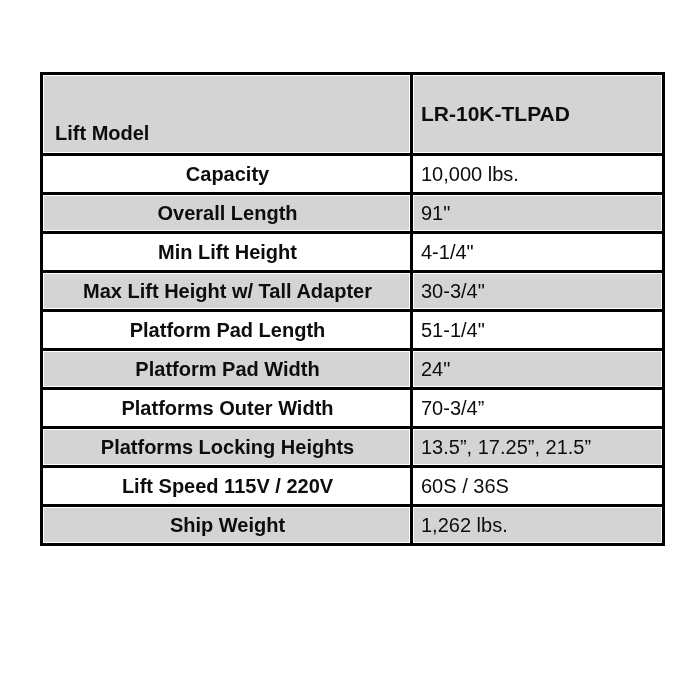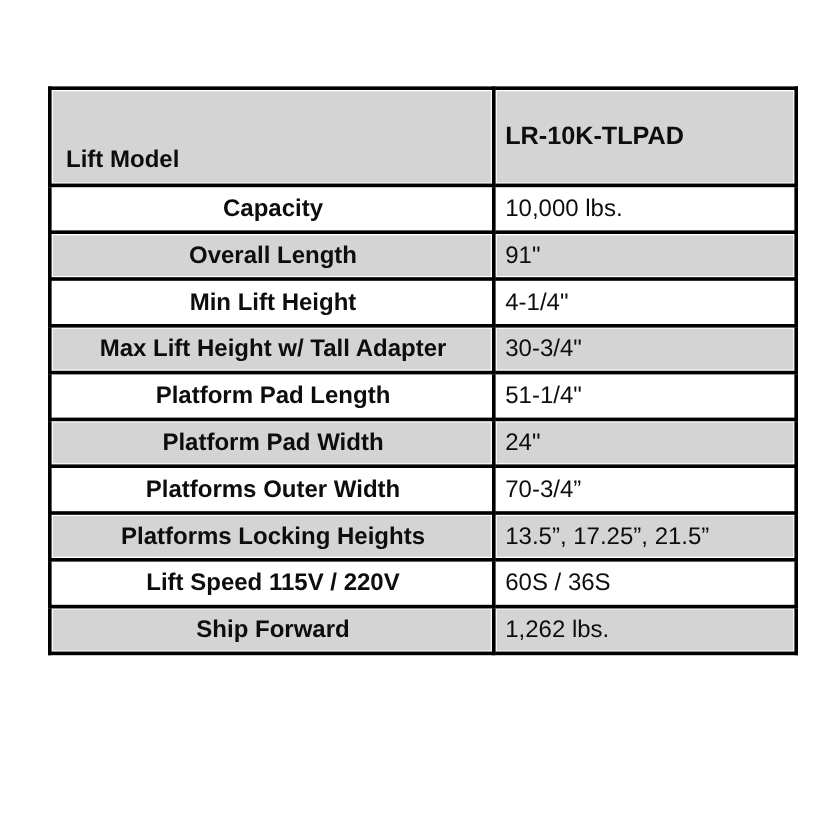--- a/index.html
+++ b/index.html
@@ -134,18 +134,18 @@
     <td class="value">13.5”, 17.25”, 21.5”</td>
   </tr>
 
   <tr>
     <td class="label">Lift Speed 115V / 220V</td>
     <td class="value">60S / 36S</td>
   </tr>
 
 
   <tr>
-    <td class="label">Ship Forward</td>
+    <td class="label">Ship Weight</td>
     <td class="value">1,262 lbs.</td>
   </tr>
 </tbody>
   </table>
 </div>
 
 </body></html>

